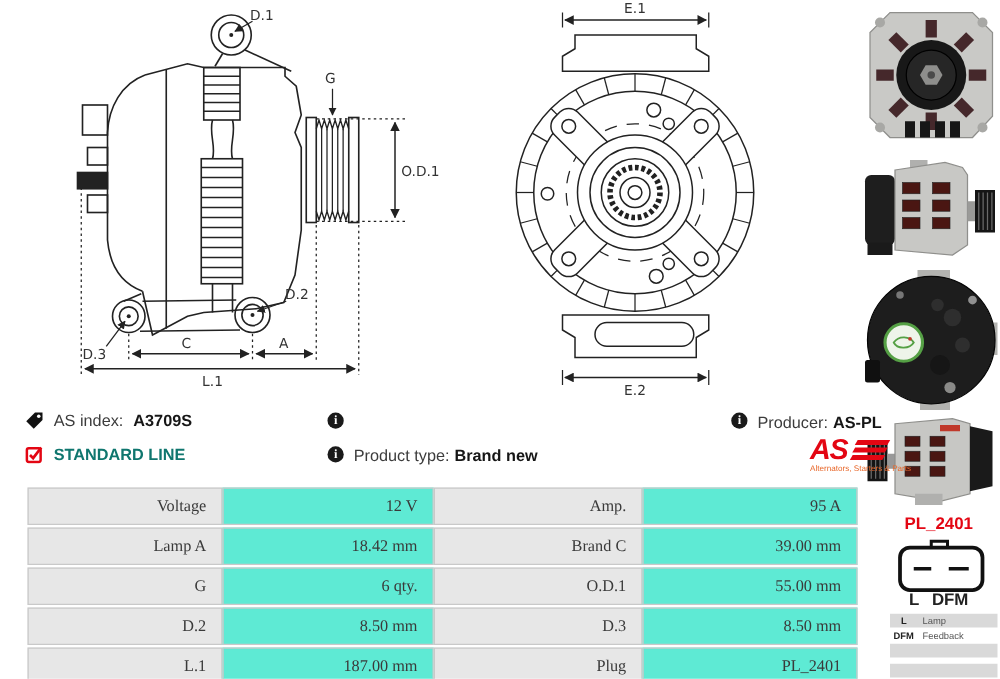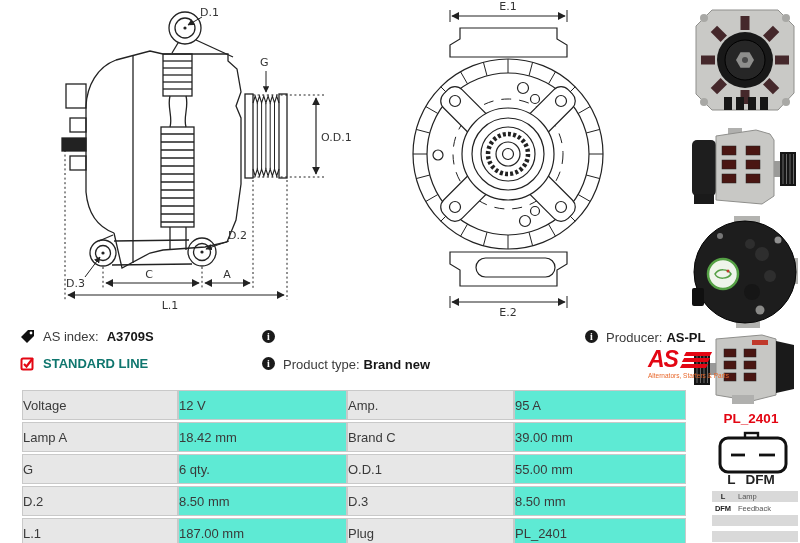--- a/index.html
+++ b/index.html
@@ -21,21 +21,21 @@
   .logo-as { font-style:italic; font-weight:bold; font-size:23px; line-height:21px; color:#e30613; letter-spacing:-1px; }
   .logo-stripes { margin-left:3px; margin-bottom:2px; display:flex; flex-direction:column; gap:2px; }
   .logo-stripes i { display:block; height:4px; background:#e30613; transform:skewX(-30deg); }
   .logo-stripes i:nth-child(1){ width:26px; margin-left:4px;}
   .logo-stripes i:nth-child(2){ width:26px; margin-left:2px;}
   .logo-stripes i:nth-child(3){ width:26px; }
   .logo-tagline { font-size:6.5px; color:#e8672a; margin-top:2px; white-space:nowrap; }
 
   
   .spec { position:absolute; left:22px; top:388px; width:664px; border-collapse:separate; border-spacing:0 2px; table-layout:fixed; font-size:13px; color:#3a3a3a; }
-  .spec td { border:1px solid #c9c9c9; height:30px; padding:0 12px 0 0; vertical-align:middle; }
+  .spec td { border:1px solid #c9c9c9; height:30px; text-align:right; padding:0 12px 0 0; vertical-align:middle;font-family:Liberation Serif, serif; }
   .spec td.lab { background:#e7e7e7; }
   .spec td.val { background:#5eead4; }
 
   
   .plug-name { position:absolute; left:703px; top:411px; width:96px; text-align:center; color:#e30613; font-weight:bold; font-size:13.5px; }
   .pin-labels { position:absolute; left:703px; top:472px; width:96px; display:flex; justify-content:center; gap:10px; font-weight:bold; font-size:13.5px; color:#222; }
   .legend { position:absolute; left:712px; top:491px; width:86px; font-size:7.5px; }
   .legend-row { display:flex; height:11px; line-height:11px; margin-bottom:1px; align-items:center; }
   .legend-row.gray { background:#d9d9d9; }
   .legend-row.white { background:#fff; }

